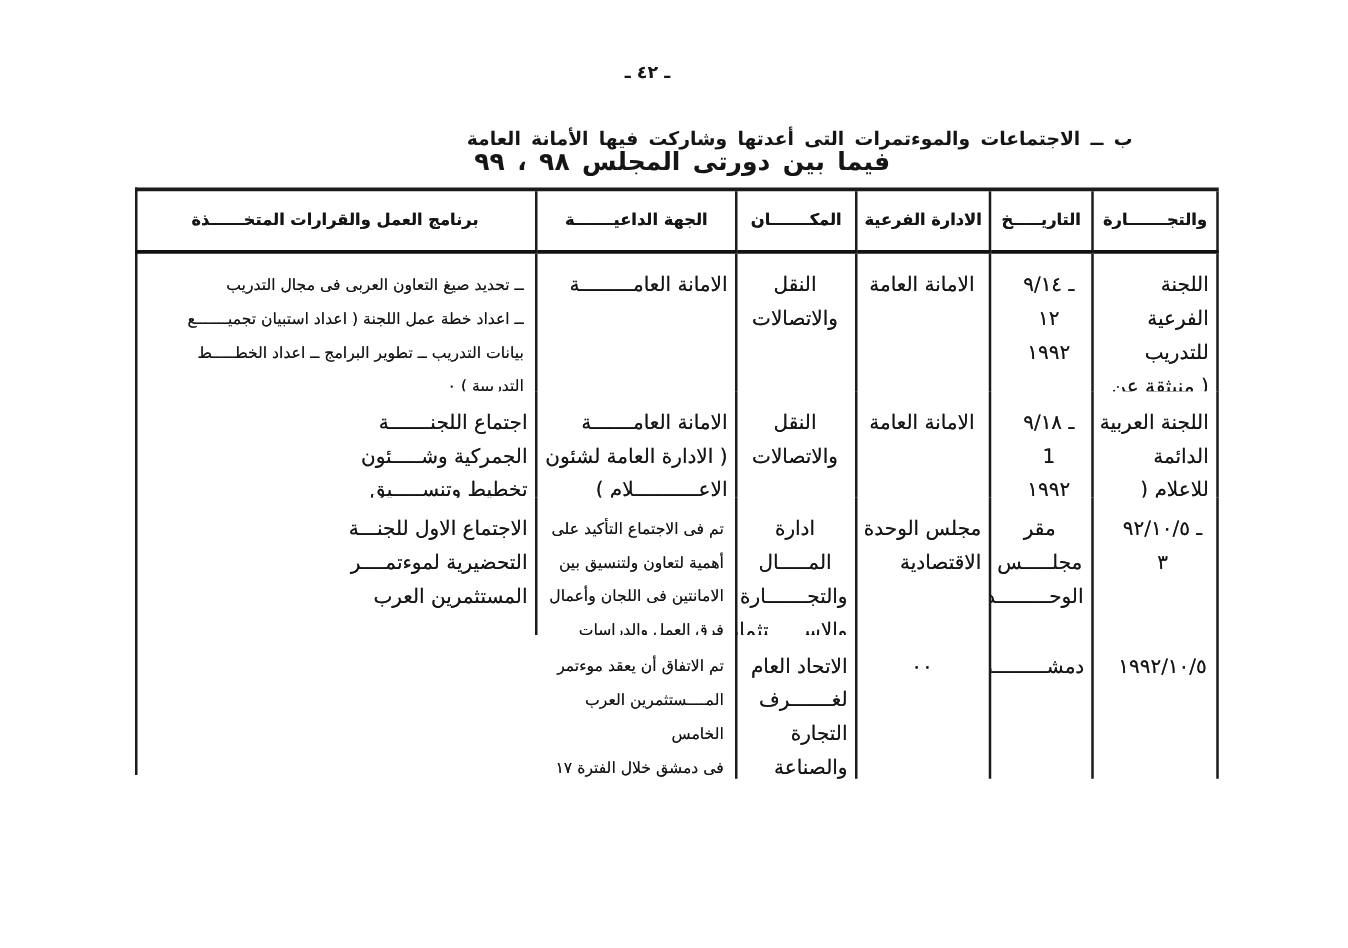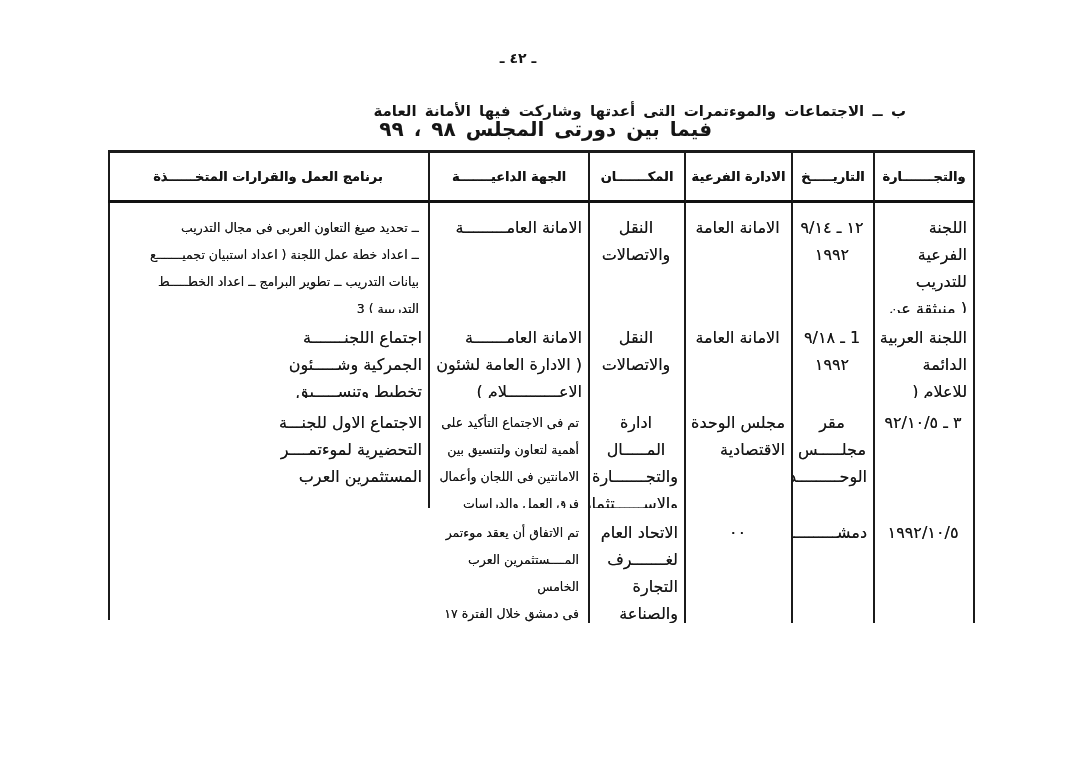--- a/index.html
+++ b/index.html
@@ -35,21 +35,21 @@
     text-shadow:0 0 0.5px #444;
   }
   .bcell {
     border-right:2px solid #1b1b1b; box-sizing:border-box;
     padding:11px 6px 0 4px; direction:rtl; text-align:right;
     font-size:16px; line-height:27px; white-space:pre-line;
     text-shadow:0 0 0.4px #555; overflow:hidden;
   }
   .program  { font-size:12.5px; padding-right:9px; }
   .center   { text-align:center; }
-  .ltr      { direction:ltr; unicode-bidi:bidi-override; }
+  .ltr      { direction:ltr; unicode-bidi:bidi-override;margin-left:14px; }
 </style>
 </head>
 <body>
 
 <div class="page-number">ـ ٤٢ ـ</div>
 
 <div class="title-line-1">ب ــ  الاجتماعات والموءتمرات التى أعدتها وشاركت فيها الأمانة العامة</div>
 <div class="title-line-2">فيما  بين دورتى المجلس ٩٨ ، ٩٩</div>
 
 <div class="doc-table">
@@ -66,21 +66,21 @@
 العربية الدائمـــــــة
 للاتصالات ) ٠</div>
   <div class="bcell center ltr">٩/١٤ ـ ١٢
 ١٩٩٢</div>
   <div class="bcell center">الامانة العامة</div>
   <div class="bcell center">النقل والاتصالات</div>
   <div class="bcell">الامانة العامـــــــــة</div>
   <div class="bcell program">ــ  تحديد صيغ التعاون العربى فى مجال التدريب
 ــ  اعداد خطة عمل اللجنة ( اعداد استبيان تجميـــــــع
 بيانات التدريب ــ تطوير البرامج ــ اعداد الخطـــــط
-التدريبية ) 3</div>
+التدريبية ) ٠</div>
 
   <div class="bcell">اللجنة العربية الدائمة
 للاعلام ( الدورة ٥٠ )</div>
   <div class="bcell center ltr">٩/١٨ ـ 1
 ١٩٩٢</div>
   <div class="bcell center">الامانة العامة</div>
   <div class="bcell center">النقل والاتصالات</div>
   <div class="bcell">الامانة العامـــــــة
 ( الادارة العامة لشئون
 الاعـــــــــــلام )</div>

